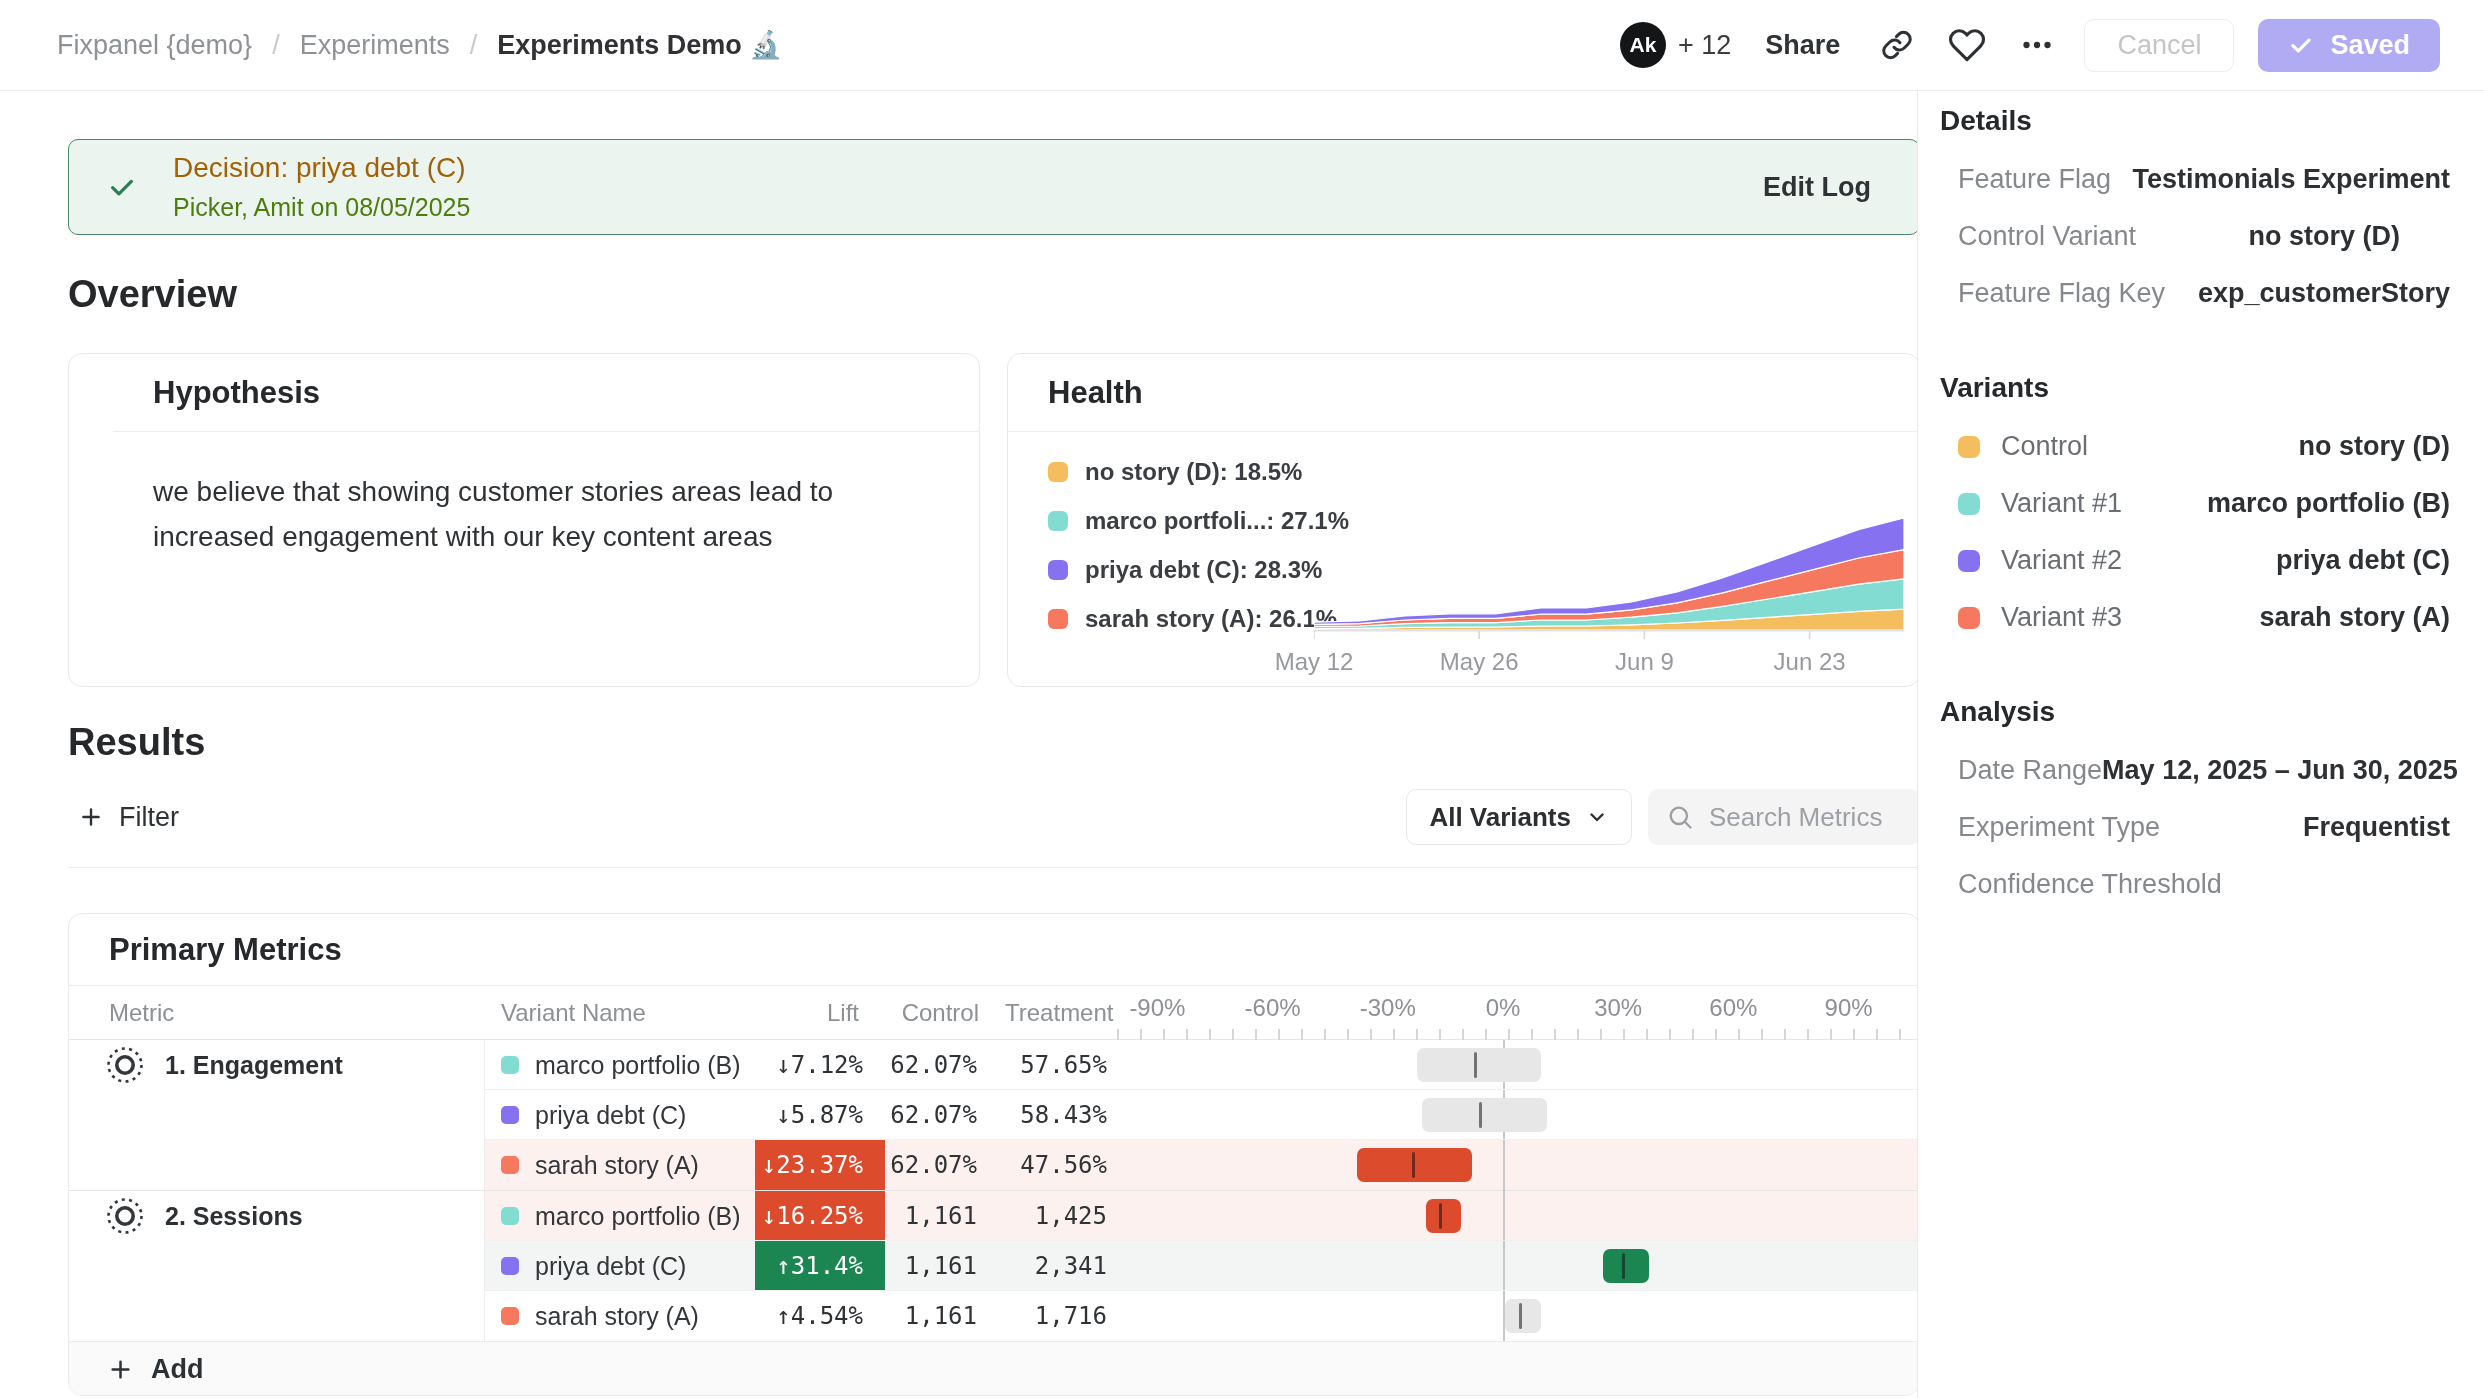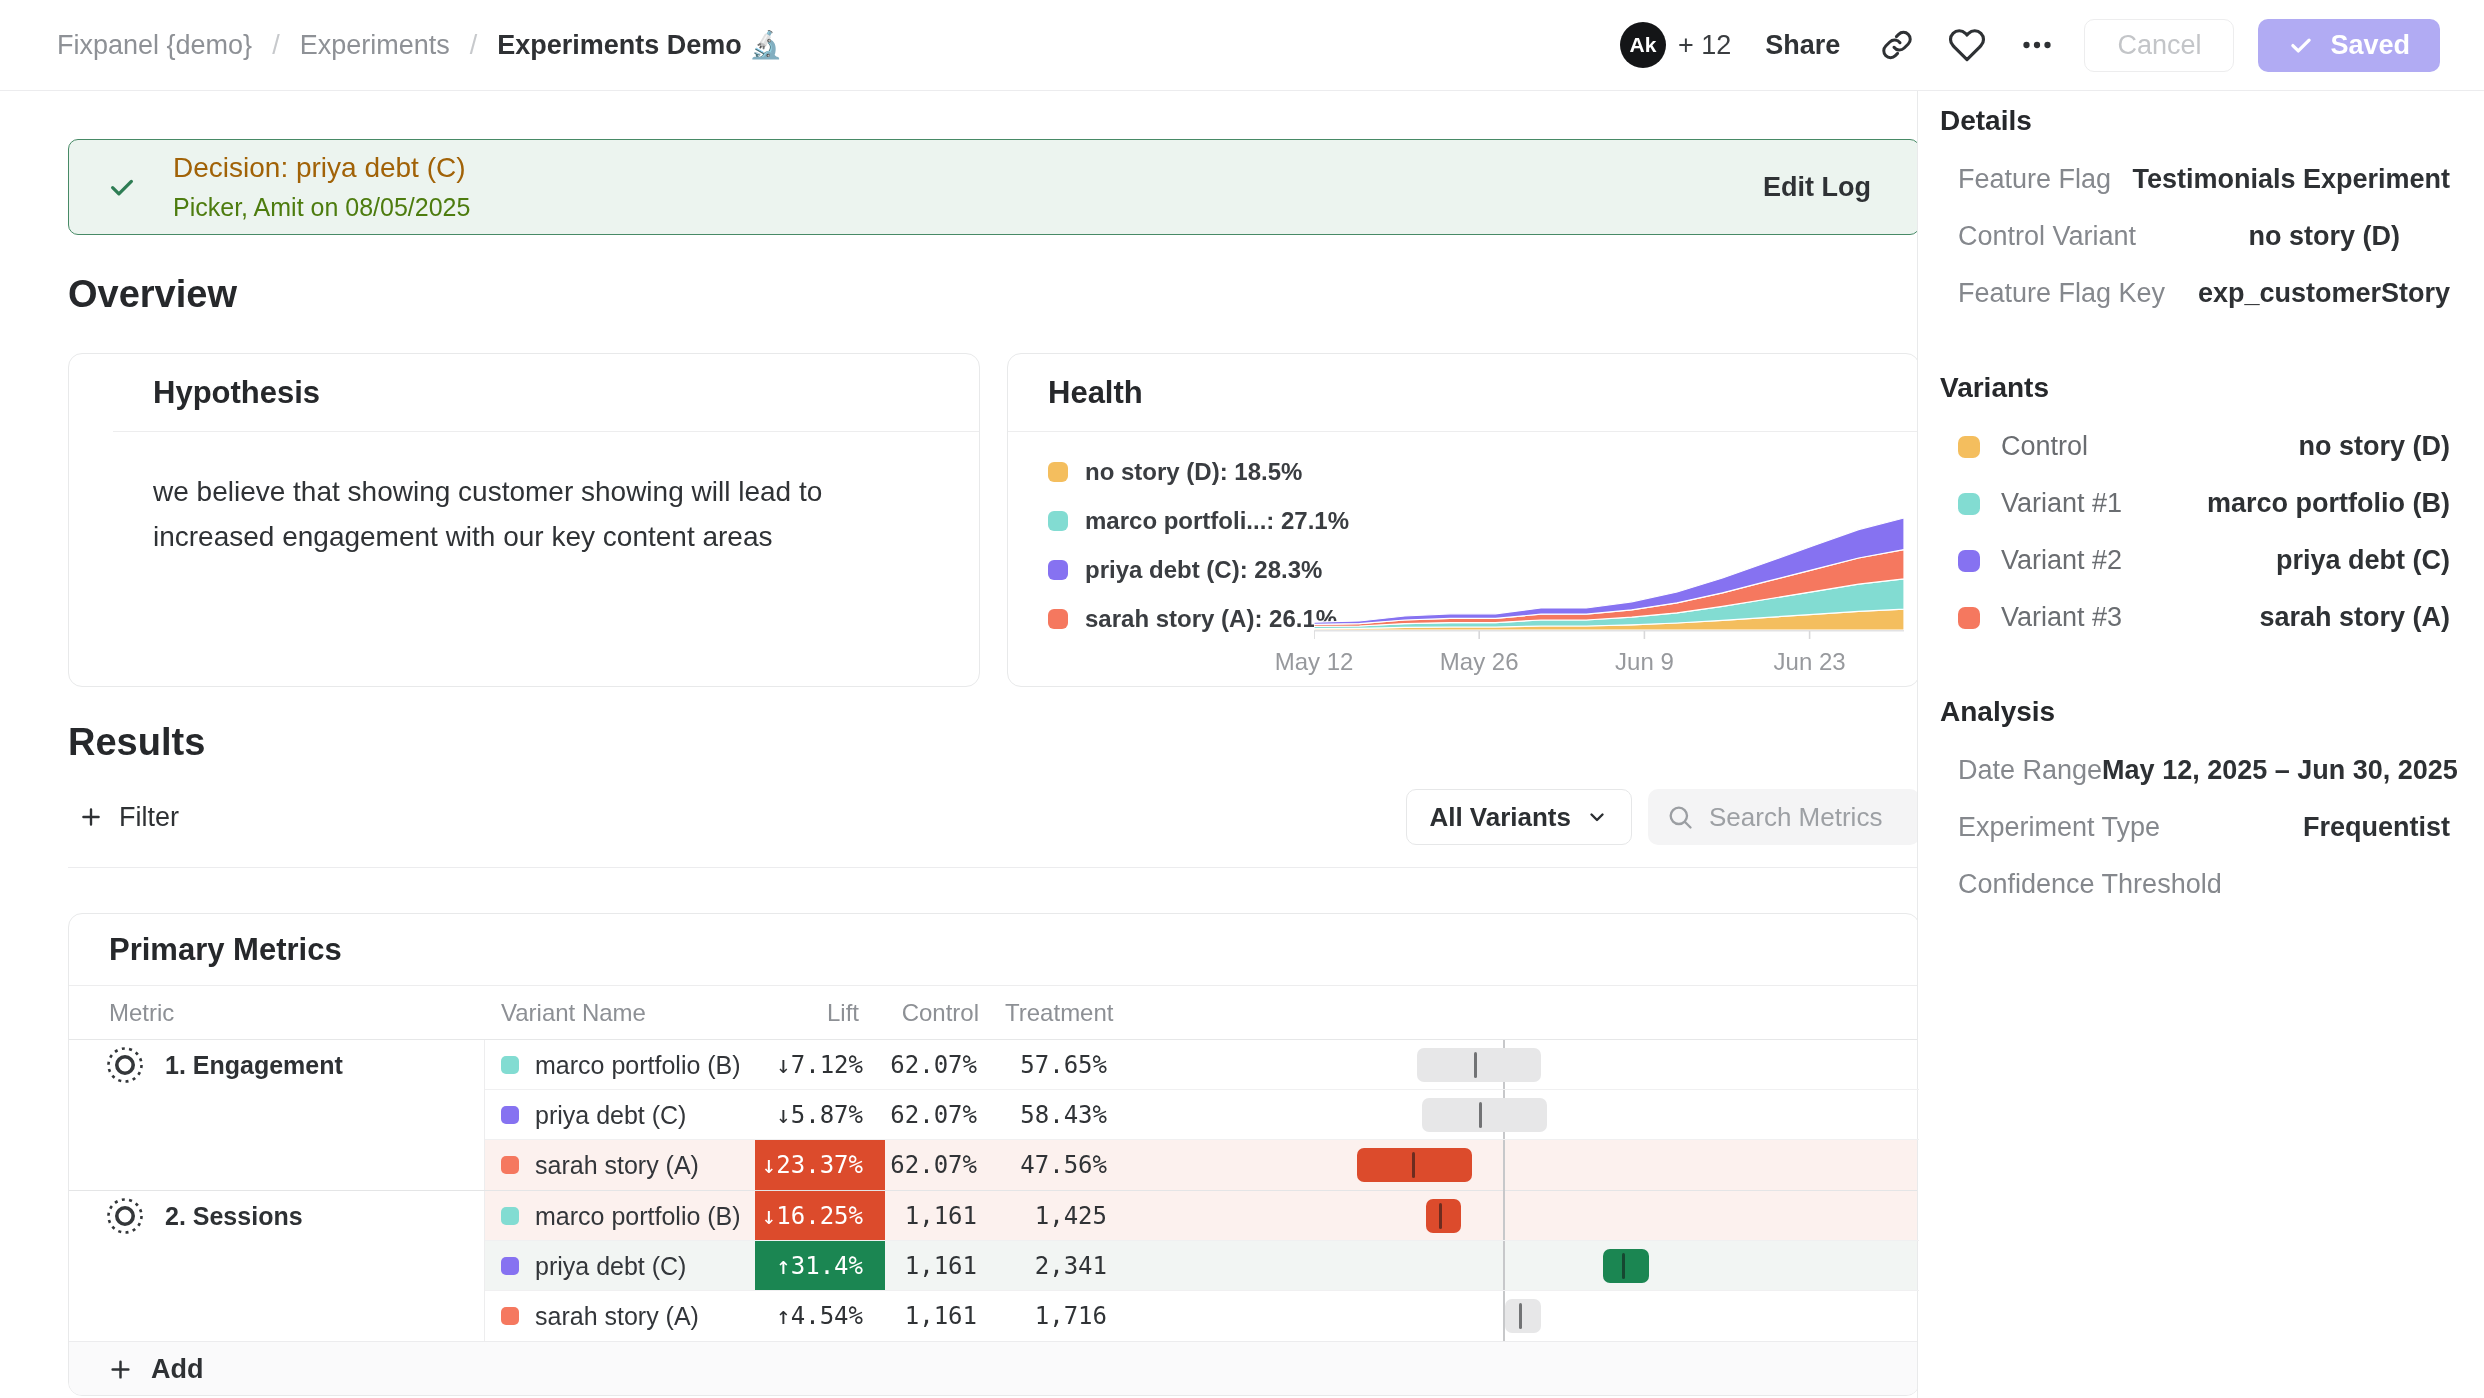--- a/index.html
+++ b/index.html
@@ -184,21 +184,21 @@
       <div class="banner-sub">Picker, Amit on 08/05/2025</div>
     </div>
     <span class="banner-action">Edit Log</span>
   </div>
 
   <h2 class="section-h" id="overviewH">Overview</h2>
 
   <div class="cards">
     <div class="card card-hyp">
       <div class="card-h">Hypothesis</div>
-      <div class="hyp-body">we believe that showing customer showing will lead to increased engagement with our key content areas</div>
+      <div class="hyp-body">we believe that showing customer stories areas lead to increased engagement with our key content areas</div>
     </div>
     <div class="card card-health">
       <div class="card-h">Health</div>
       <div class="health-legend">
           <div class="legend-item">
             <span class="legend-swatch" style="background: rgb(244, 190, 94);"></span>
             <span>no story (D): 18.5%</span>
           </div>
           <div class="legend-item">
             <span class="legend-swatch" style="background: rgb(130, 220, 210);"></span>
@@ -262,20 +262,30 @@
   <div class="hr-div"></div>
 
   <div class="pcard">
     <div class="pcard-h">Primary Metrics</div>
     <div class="mth">
       <span class="h1">Metric</span>
       <span class="h2">Variant Name</span>
       <span class="h3">Lift</span>
       <span class="h4">Control</span>
       <span class="h5">Treatment</span>
+      <span class="ci-axis" id="ciAxis">
+          <span class="tickstrip"></span>
+          <span class="axlbl" style="left: 22.4px;">-90%</span>
+          <span class="axlbl" style="left: 137.6px;">-60%</span>
+          <span class="axlbl" style="left: 252.8px;">-30%</span>
+          <span class="axlbl" style="left: 368px;">0%</span>
+          <span class="axlbl" style="left: 483.2px;">30%</span>
+          <span class="axlbl" style="left: 598.4px;">60%</span>
+          <span class="axlbl" style="left: 713.6px;">90%</span>
+        </span>
     </div>
     <div class="mtb" id="tableBody">
         <div class="mgroup">
           <div class="metric-cell-holder" style="grid-row: 1 / span 3;">
             <div class="metric-cell" style="border-right: none;">
               <span>
                 <svg width="40" height="40" viewBox="0 0 40 40" fill="none" stroke="#34373a">
                   <circle cx="20" cy="20" r="16.5" stroke-width="2.6" stroke-dasharray="3 4.4"></circle>
                   <circle cx="20" cy="20" r="8.2" stroke-width="3.6"></circle>
                 </svg>

